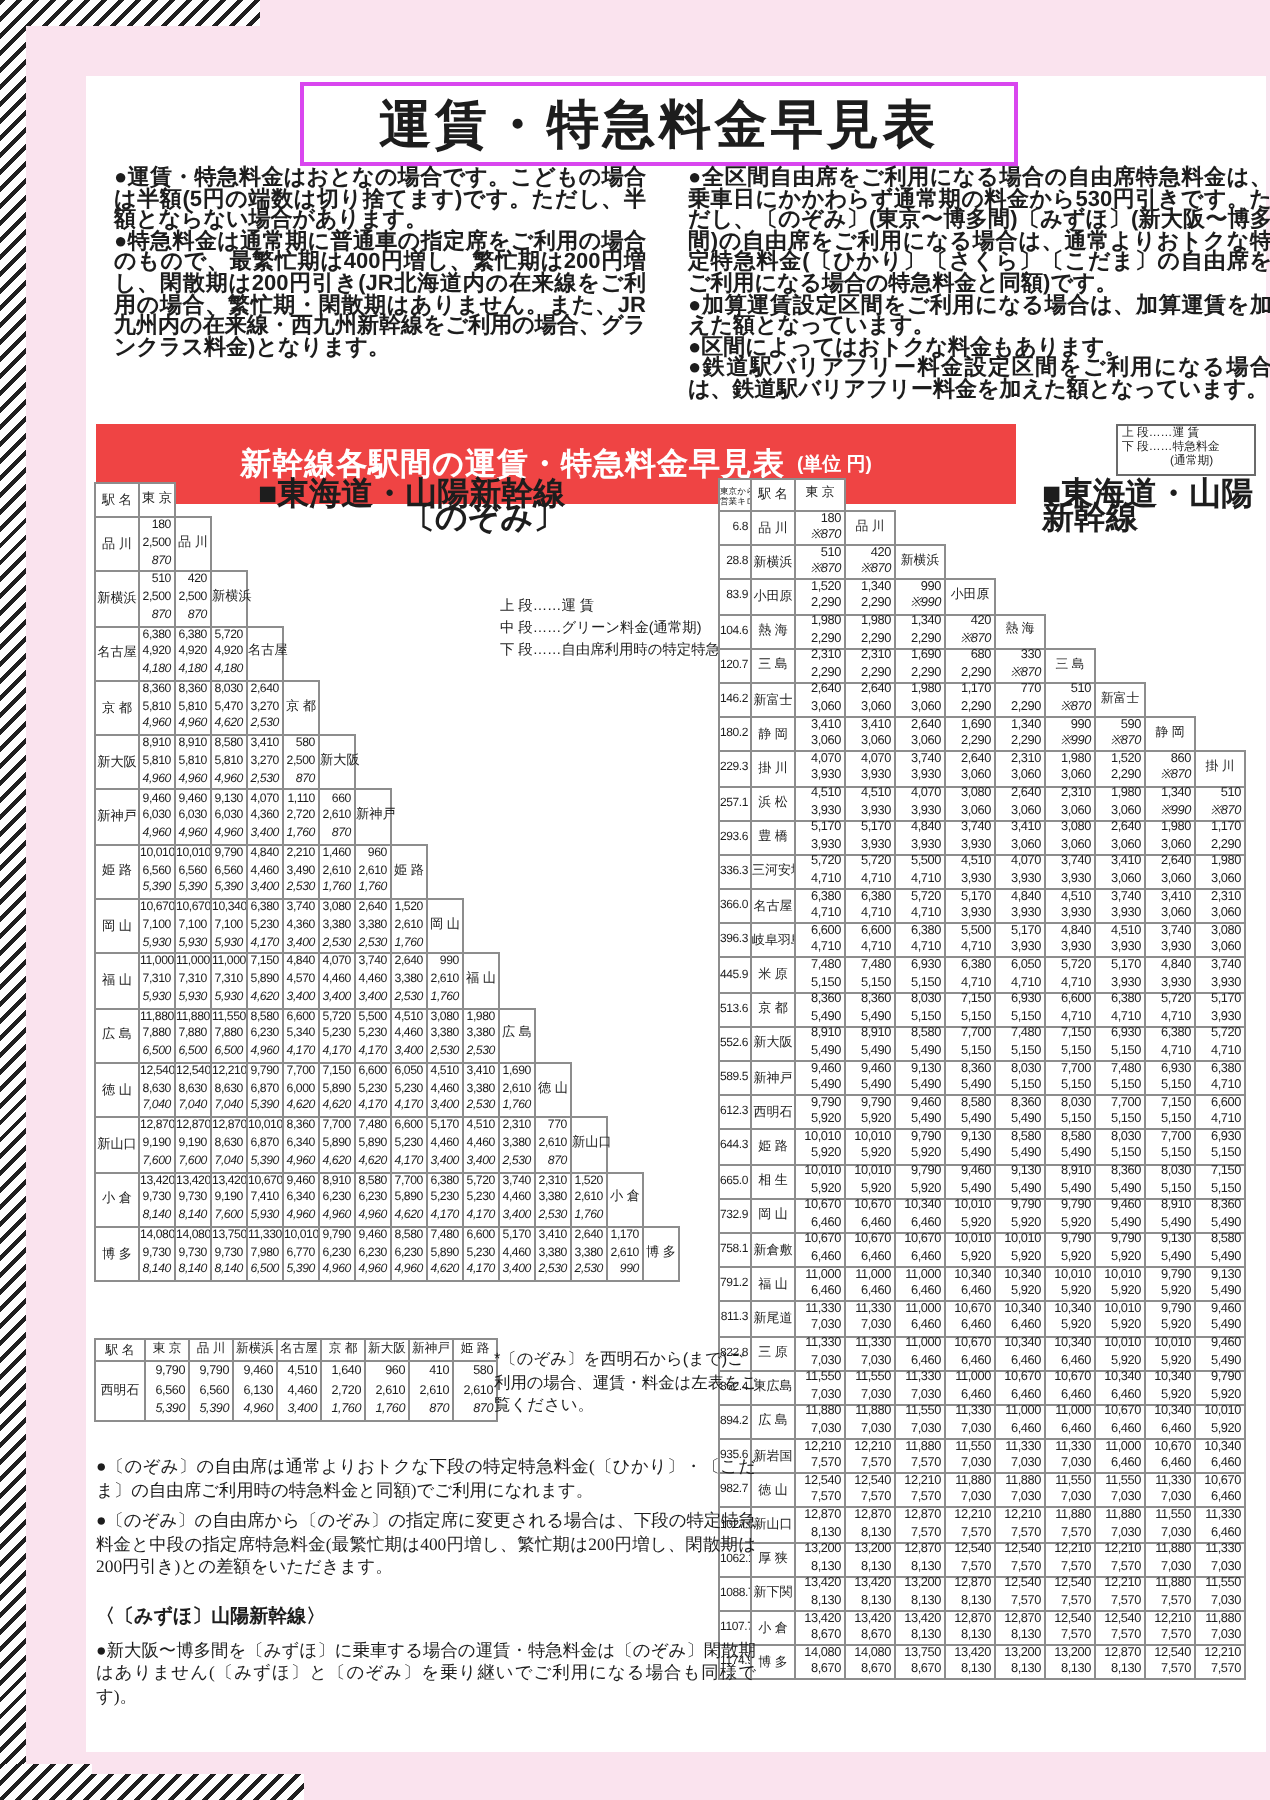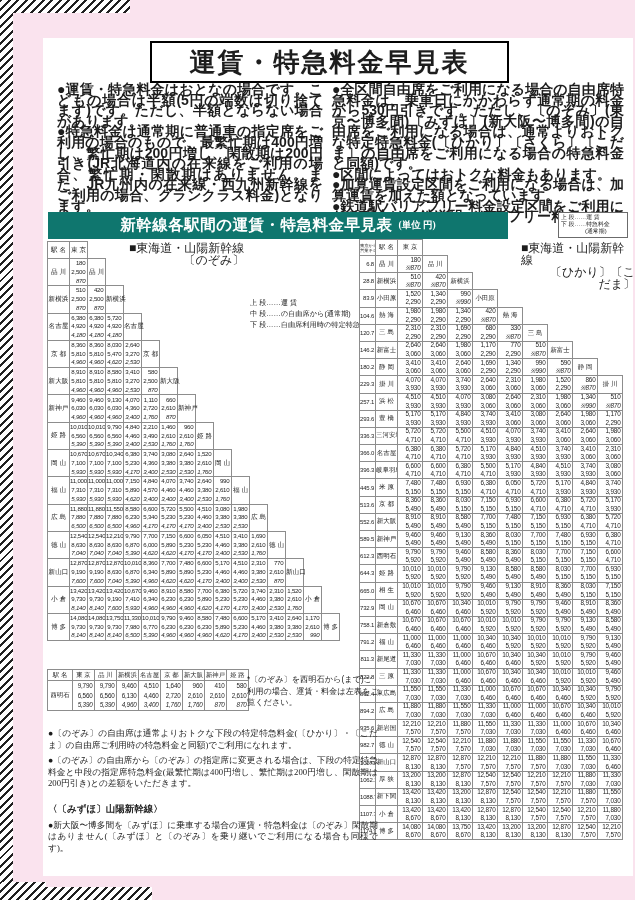--- a/index.html
+++ b/index.html
@@ -3,32 +3,32 @@
 <meta charset="utf-8">
 <style>
   html,body{margin:0;padding:0;}
   body{width:635px;height:900px;position:relative;background:#fae3ee;font-family:"Liberation Sans",sans-serif;color:#1d1d1d;overflow:hidden;}
   .hatch{position:absolute;background:repeating-linear-gradient(135deg,#202020 0 2.1px,#ffffff 2.1px 6px);}
   #hatch-left{left:0;top:0;width:13px;height:882px;}
   #hatch-top{left:0;top:0;width:130px;height:13px;}
   #hatch-corner{left:0;top:882px;width:46px;height:18px;}
   #hatch-bottom{left:46px;top:887px;width:106px;height:13px;}
   #content{position:absolute;left:43px;top:38px;width:590px;height:838px;background:#ffffff;}
-  #title-box{position:absolute;left:150px;top:41px;width:355px;height:38px;border:2px solid #000000;background:#fff;display:flex;align-items:center;justify-content:center;}
+  #title-box{position:absolute;left:150px;top:41px;width:355px;height:38px;border:2px solid #d946ef;background:#fff;display:flex;align-items:center;justify-content:center;}
   #title-box span{font-size:26px;font-weight:bold;letter-spacing:2px;}
-  .intro{position:absolute;top:84px;font-size:14px;line-height:10.6px;font-weight:600;text-align:justify;}
+  .intro{position:absolute;top:84px;font-size:11px;line-height:10.6px;font-weight:600;text-align:justify;}
   #intro-left{left:57px;width:266px;}
-  #intro-right{left:332px;width:292px;}
+  #intro-right{left:344px;width:292px;}
   .intro p{margin:0;text-indent:0;}
-  #banner{position:absolute;left:48px;top:212px;width:460px;height:27px;background:#0f766e;color:#fff;display:flex;align-items:center;justify-content:center;font-family:Liberation Serif, serif;}
+  #banner{position:absolute;left:48px;top:212px;width:460px;height:40px;background:#ef4444;color:#fff;display:flex;align-items:center;justify-content:center;}
   #banner .big{font-size:15.5px;font-weight:bold;letter-spacing:0.5px;}
   #banner .unit{font-size:9.5px;font-weight:bold;margin-left:6px;}
   #banner-legend{position:absolute;left:558px;top:212px;width:70px;height:26px;border:1.5px solid #6b6b6b;background:#fff;font-size:5.9px;line-height:7.2px;padding:1px 2px;box-sizing:border-box;}
   #banner-legend div:nth-child(3){padding-left:24px;}
-  .tbl-heading{position:absolute;font-weight:normal;font-size:12px;line-height:12px;}
+  .tbl-heading{position:absolute;font-weight:bold;font-size:16px;line-height:12px;}
   #nozomi-heading{left:129px;top:242px;}
   #hikari-heading{left:521px;top:242px;}
   .tbl-heading .l2{padding-left:20px;text-align:right;}
   #nozomi-legend{position:absolute;left:250px;top:297px;font-size:7.2px;line-height:11px;}
   
   .tri{position:absolute;}
   .tri-row{display:flex;margin-top:-1px;}
   .cell{border:1px solid #8d8d8d;margin-left:-1px;background:#fff;box-sizing:border-box;display:flex;flex-direction:column;justify-content:center;overflow:visible;}
   .cell .ln{white-space:nowrap;text-align:right;padding-right:1.5px;letter-spacing:-0.2px;}
   .cell.lbl .ln{text-align:center;padding-right:0;letter-spacing:0;}
@@ -76,22 +76,22 @@
 <div id="title-box">
   <span>運賃・特急料金早見表</span>
 </div>
 
 <div class="intro" id="intro-left">
     <p>●運賃・特急料金はおとなの場合です。こどもの場合は半額(5円の端数は切り捨てます)です。ただし、半額とならない場合があります。</p>
     <p>●特急料金は通常期に普通車の指定席をご利用の場合のもので、最繁忙期は400円増し、繁忙期は200円増し、閑散期は200円引き(JR北海道内の在来線をご利用の場合、繁忙期・閑散期はありません。また、JR九州内の在来線・西九州新幹線をご利用の場合、グランクラス料金)となります。</p>
   </div>
 <div class="intro" id="intro-right">
     <p>●全区間自由席をご利用になる場合の自由席特急料金は、乗車日にかかわらず通常期の料金から530円引きです。ただし、〔のぞみ〕(東京〜博多間)〔みずほ〕(新大阪〜博多間)の自由席をご利用になる場合は、通常よりおトクな特定特急料金(〔ひかり〕〔さくら〕〔こだま〕の自由席をご利用になる場合の特急料金と同額)です。</p>
+    <p>●加算運賃設定区間をご利用になる場合は、加算運賃を加えた額となっています。</p>
     <p>●区間によってはおトクな料金もあります。</p>
-    <p>●加算運賃設定区間をご利用になる場合は、加算運賃を加えた額となっています。</p>
     <p>●鉄道駅バリアフリー料金設定区間をご利用になる場合は、鉄道駅バリアフリー料金を加えた額となっています。</p>
   </div>
 
 <div id="banner">
   <span class="big">新幹線各駅間の運賃・特急料金早見表</span>
   <span class="unit">(単位 円)</span>
 </div>
 
 <div id="banner-legend">
   <div>上 段……運 賃</div>
@@ -99,26 +99,25 @@
   <div>(通常期)</div>
 </div>
 
 <div class="tbl-heading" id="nozomi-heading">
   <div>■東海道・山陽新幹線</div>
   <div class="l2">〔のぞみ〕</div>
 </div>
 
 <div class="tbl-heading" id="hikari-heading">
   <div>■東海道・山陽新幹線</div>
-  <div class="l2">〔ひかり〕〔こだま〕</div>
 </div>
 
 <div id="nozomi-legend">
   <div>上 段……運 賃</div>
-  <div>中 段……の自由席から(通常期)</div>
+  <div>中 段……グリーン料金(通常期)</div>
   <div>下 段……自由席利用時の特定特急料金</div>
 </div>
 
 <div class="tri" id="nozomi-table">
     <div class="tri-row">
       <div class="cell stn lbl hdr">
         <div class="ln">駅 名</div>
       </div>
       <div class="cell val lbl hdr">
         <div class="ln">東 京</div>

